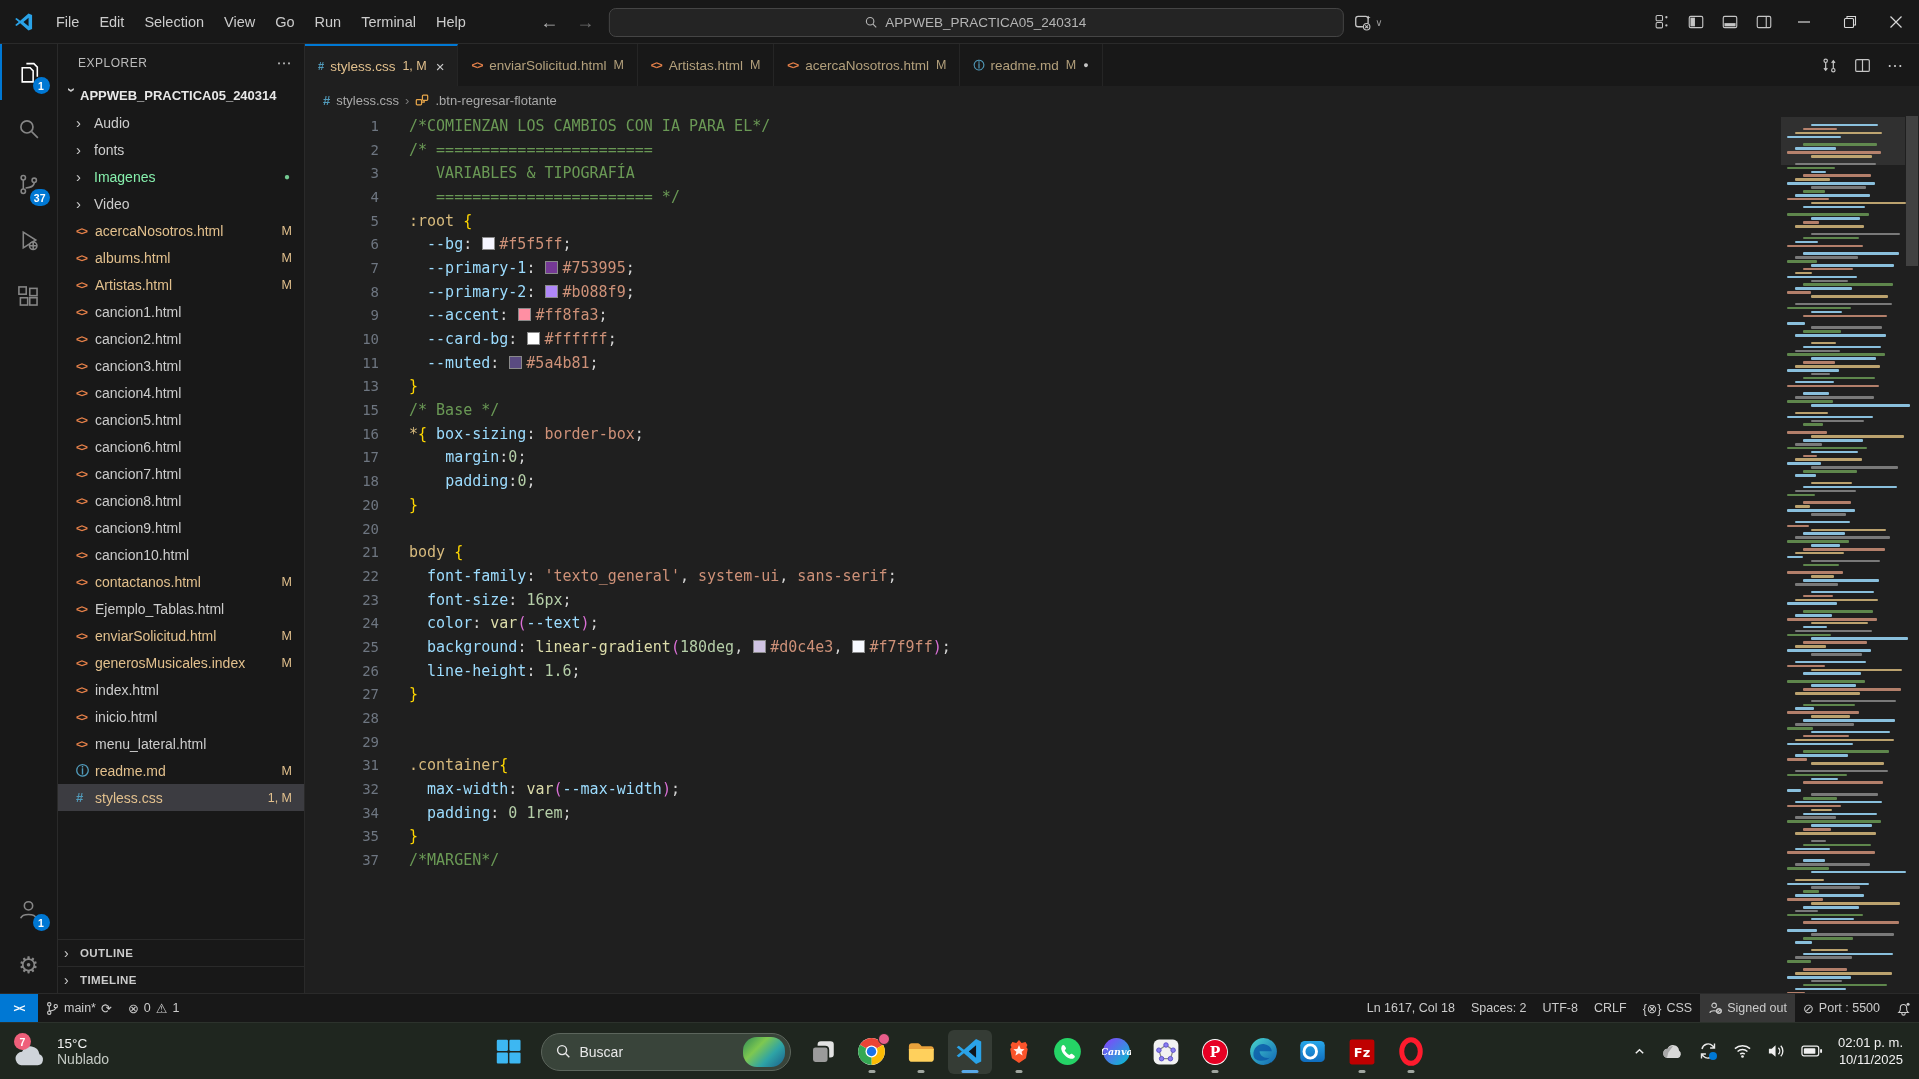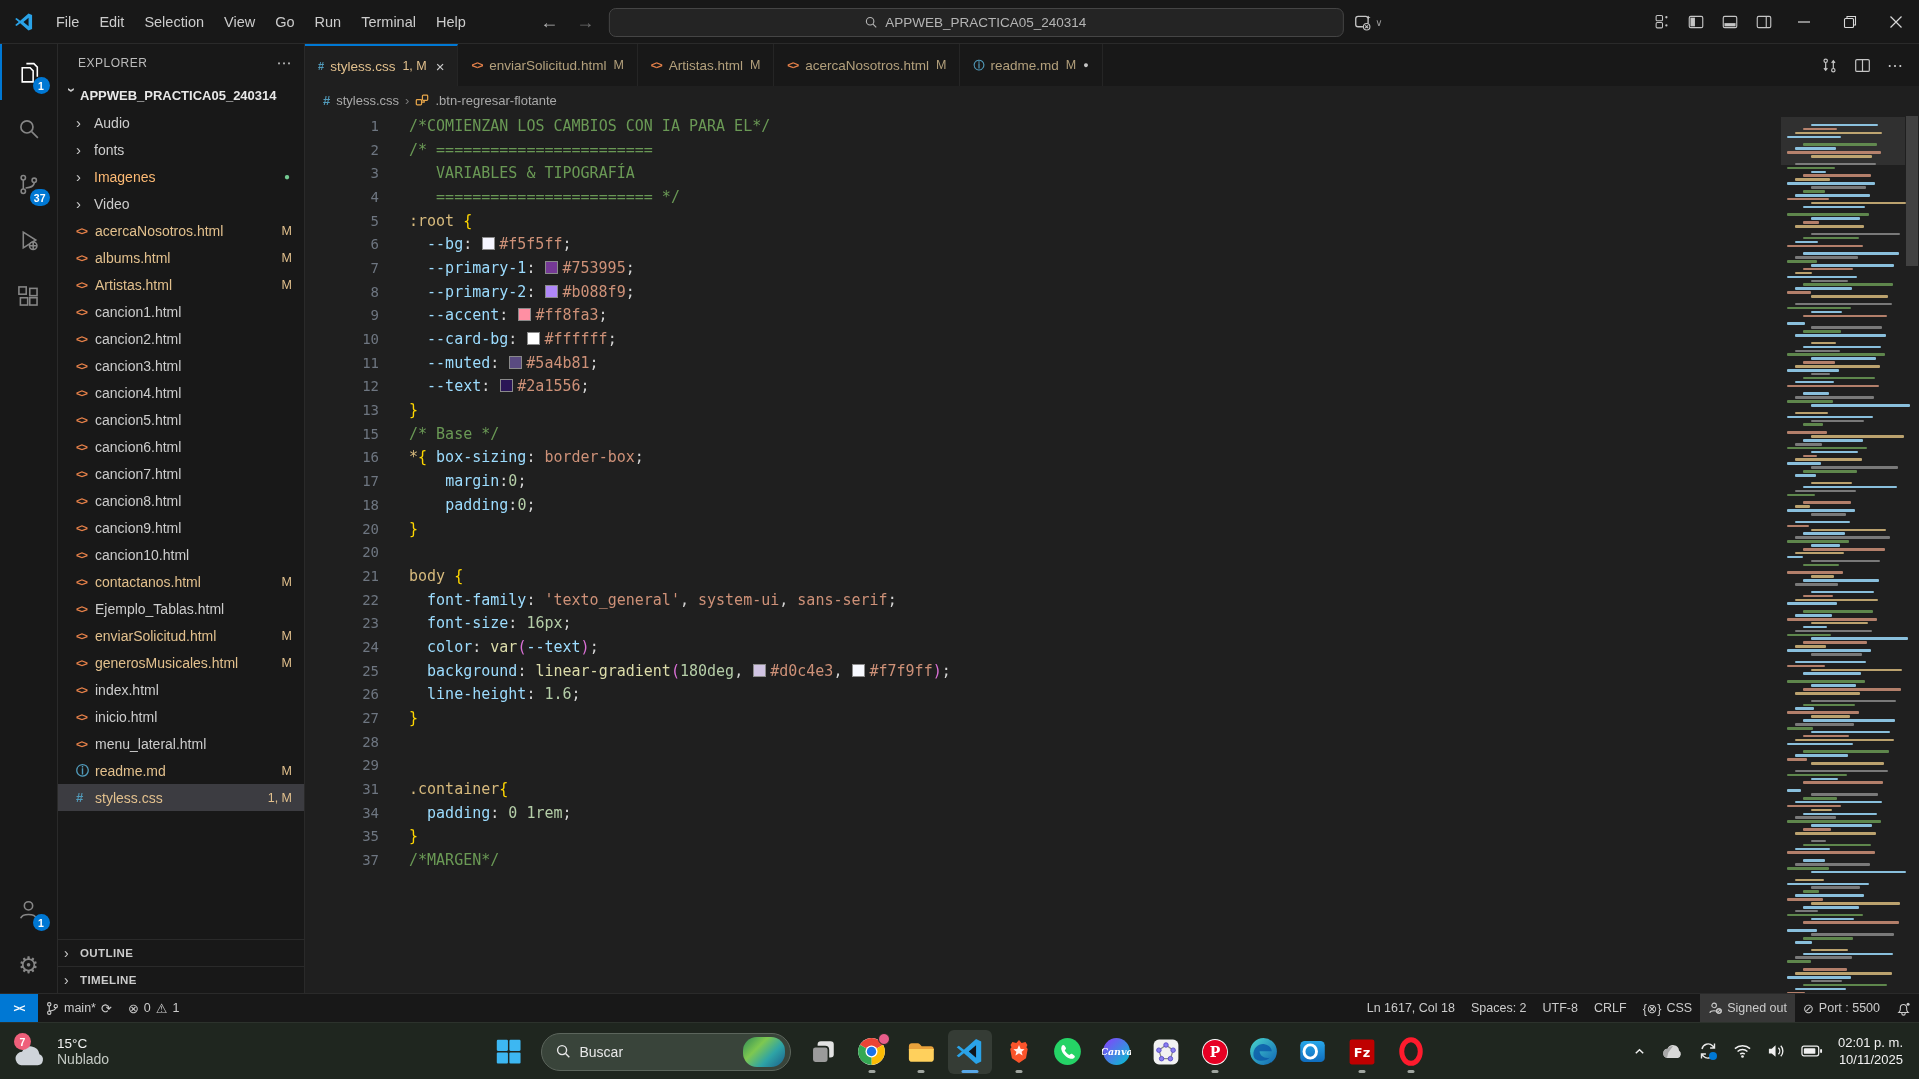--- a/index.html
+++ b/index.html
@@ -47,21 +47,21 @@
   .trow.sel { background:#3c3c41; }
   .trow .chev { width:18px; color:#cccccc; font-size:15px; flex:none; }
   .trow.root { padding-left:6px; font-weight:bold; font-size:13px; color:#e8e8e8; }
   .trow.root .chev { transform:rotate(90deg); width:16px; }
   .fico { width:19px; flex:none; font-size:11px; font-weight:bold; letter-spacing:-1px; }
   .fi-html { color:#e8824a; }
   .fi-css  { color:#519aba; font-size:13px; letter-spacing:0; }
   .fi-md   { color:#519aba; font-size:13px; letter-spacing:0; }
   .tname { overflow:hidden; text-overflow:ellipsis; color:#cccccc; }
   .tname.mod { color:#e2c08d; }
-  .tname.green { color:#fdba74; }
+  .tname.green { color:#86efac; }
   .tbadge { margin-left:auto; color:#e2c08d; font-size:12.5px; padding-right:4px; }
   .tdot { margin-left:auto; color:#73c991; font-size:10px; padding-right:6px; }
   .side-spacer { flex:1; }
   .side-section { height:27px; border-top:1px solid #2a2a2a; display:flex; align-items:center;
     font-size:11.5px; font-weight:bold; letter-spacing:.4px; color:#cccccc; padding-left:6px; }
   .side-section .chev { font-size:14px; font-weight:normal; width:16px; }
 
   
   .editor { flex:1; display:flex; flex-direction:column; background:#1f1f1f; min-width:0; }
   .tabbar { height:42px; background:#181818; display:flex; align-items:stretch; }
@@ -374,21 +374,21 @@
           <span class="fico fi-html">&lt;&gt;</span>
           <span class="tname">Ejemplo_Tablas.html</span>
         </div>
         <div class="trow">
           <span class="fico fi-html">&lt;&gt;</span>
           <span class="tname mod">enviarSolicitud.html</span>
           <span class="tbadge">M</span>
         </div>
         <div class="trow">
           <span class="fico fi-html">&lt;&gt;</span>
-          <span class="tname mod">generosMusicales.html</span>
+          <span class="tname mod">generosMusicales.index</span>
           <span class="tbadge">M</span>
         </div>
         <div class="trow">
           <span class="fico fi-html">&lt;&gt;</span>
           <span class="tname">index.html</span>
         </div>
         <div class="trow">
           <span class="fico fi-html">&lt;&gt;</span>
           <span class="tname">inicio.html</span>
         </div>
@@ -486,38 +486,38 @@
           <div class="cline"><span class="lnum">2</span><span class="ltext"><span class="tk-cm">/* ========================</span></span></div>
           <div class="cline"><span class="lnum">3</span><span class="ltext"><span class="tk-cm">   VARIABLES &amp; TIPOGRAFÍA</span></span></div>
           <div class="cline"><span class="lnum">4</span><span class="ltext"><span class="tk-cm">   ======================== */</span></span></div>
           <div class="cline"><span class="lnum">5</span><span class="ltext"><span class="tk-se">:root</span><span class="tk-pu"> </span><span class="tk-br">{</span></span></div>
           <div class="cline"><span class="lnum">6</span><span class="ltext"><span class="tk-pu">  </span><span class="tk-pr">--bg</span><span class="tk-pu">: </span><span class="swatch" style="background: rgb(245, 245, 255);"></span><span class="tk-va">#f5f5ff</span><span class="tk-pu">;</span></span></div>
           <div class="cline"><span class="lnum">7</span><span class="ltext"><span class="tk-pu">  </span><span class="tk-pr">--primary-1</span><span class="tk-pu">: </span><span class="swatch" style="background: rgb(117, 57, 149);"></span><span class="tk-va">#753995</span><span class="tk-pu">;</span></span></div>
           <div class="cline"><span class="lnum">8</span><span class="ltext"><span class="tk-pu">  </span><span class="tk-pr">--primary-2</span><span class="tk-pu">: </span><span class="swatch" style="background: rgb(176, 136, 249);"></span><span class="tk-va">#b088f9</span><span class="tk-pu">;</span></span></div>
           <div class="cline"><span class="lnum">9</span><span class="ltext"><span class="tk-pu">  </span><span class="tk-pr">--accent</span><span class="tk-pu">: </span><span class="swatch" style="background: rgb(255, 143, 163);"></span><span class="tk-va">#ff8fa3</span><span class="tk-pu">;</span></span></div>
           <div class="cline"><span class="lnum">10</span><span class="ltext"><span class="tk-pu">  </span><span class="tk-pr">--card-bg</span><span class="tk-pu">: </span><span class="swatch" style="background: rgb(255, 255, 255);"></span><span class="tk-va">#ffffff</span><span class="tk-pu">;</span></span></div>
           <div class="cline"><span class="lnum">11</span><span class="ltext"><span class="tk-pu">  </span><span class="tk-pr">--muted</span><span class="tk-pu">: </span><span class="swatch" style="background: rgb(90, 75, 129);"></span><span class="tk-va">#5a4b81</span><span class="tk-pu">;</span></span></div>
-          <div class="cline"><span class="lnum">12</span><span class="ltext"><span class="tk-pu">  </span><span class="tk-pr">--text</span><span class="tk-pu">: </span><span class="swatch" style="background: rgb(42, 21, 86);"></span><span class="tk-va">#2a1556</span><span class="tk-pu">;</span></span></div>
           <div class="cline"><span class="lnum">13</span><span class="ltext"><span class="tk-br">}</span></span></div>
           <div class="cline"><span class="lnum">15</span><span class="ltext"><span class="tk-cm">/* Base */</span></span></div>
           <div class="cline"><span class="lnum">16</span><span class="ltext"><span class="tk-se">*</span><span class="tk-br">{ </span><span class="tk-pr">box-sizing</span><span class="tk-pu">: </span><span class="tk-va">border-box</span><span class="tk-pu">;</span></span></div>
           <div class="cline"><span class="lnum">17</span><span class="ltext"><span class="tk-pu">    </span><span class="tk-pr">margin</span><span class="tk-pu">:</span><span class="tk-nu">0</span><span class="tk-pu">;</span></span></div>
           <div class="cline"><span class="lnum">18</span><span class="ltext"><span class="tk-pu">    </span><span class="tk-pr">padding</span><span class="tk-pu">:</span><span class="tk-nu">0</span><span class="tk-pu">;</span></span></div>
           <div class="cline"><span class="lnum">20</span><span class="ltext"><span class="tk-br">}</span></span></div>
           <div class="cline"><span class="lnum">20</span><span class="ltext"></span></div>
           <div class="cline"><span class="lnum">21</span><span class="ltext"><span class="tk-se">body</span><span class="tk-pu"> </span><span class="tk-br">{</span></span></div>
           <div class="cline"><span class="lnum">22</span><span class="ltext"><span class="tk-pu">  </span><span class="tk-pr">font-family</span><span class="tk-pu">: </span><span class="tk-st">'texto_general'</span><span class="tk-pu">, </span><span class="tk-va">system-ui</span><span class="tk-pu">, </span><span class="tk-va">sans-serif</span><span class="tk-pu">;</span></span></div>
           <div class="cline"><span class="lnum">23</span><span class="ltext"><span class="tk-pu">  </span><span class="tk-pr">font-size</span><span class="tk-pu">: </span><span class="tk-nu">16px</span><span class="tk-pu">;</span></span></div>
           <div class="cline"><span class="lnum">24</span><span class="ltext"><span class="tk-pu">  </span><span class="tk-pr">color</span><span class="tk-pu">: </span><span class="tk-fn">var</span><span class="tk-pa">(</span><span class="tk-pr">--text</span><span class="tk-pa">)</span><span class="tk-pu">;</span></span></div>
           <div class="cline"><span class="lnum">25</span><span class="ltext"><span class="tk-pu">  </span><span class="tk-pr">background</span><span class="tk-pu">: </span><span class="tk-fn">linear-gradient</span><span class="tk-pa">(</span><span class="tk-nu">180deg</span><span class="tk-pu">, </span><span class="swatch" style="background: rgb(208, 196, 227);"></span><span class="tk-va">#d0c4e3</span><span class="tk-pu">, </span><span class="swatch" style="background: rgb(247, 249, 255);"></span><span class="tk-va">#f7f9ff</span><span class="tk-pa">)</span><span class="tk-pu">;</span></span></div>
           <div class="cline"><span class="lnum">26</span><span class="ltext"><span class="tk-pu">  </span><span class="tk-pr">line-height</span><span class="tk-pu">: </span><span class="tk-nu">1.6</span><span class="tk-pu">;</span></span></div>
           <div class="cline"><span class="lnum">27</span><span class="ltext"><span class="tk-br">}</span></span></div>
           <div class="cline"><span class="lnum">28</span><span class="ltext"></span></div>
           <div class="cline"><span class="lnum">29</span><span class="ltext"></span></div>
           <div class="cline"><span class="lnum">31</span><span class="ltext"><span class="tk-se">.container</span><span class="tk-br">{</span></span></div>
+          <div class="cline"><span class="lnum">32</span><span class="ltext"><span class="tk-pu">  </span><span class="tk-pr">max-width</span><span class="tk-pu">: </span><span class="tk-fn">var</span><span class="tk-pa">(</span><span class="tk-pr">--max-width</span><span class="tk-pa">)</span><span class="tk-pu">;</span></span></div>
           <div class="cline"><span class="lnum">34</span><span class="ltext"><span class="tk-pu">  </span><span class="tk-pr">padding</span><span class="tk-pu">: </span><span class="tk-nu">0</span><span class="tk-pu"> </span><span class="tk-nu">1rem</span><span class="tk-pu">;</span></span></div>
           <div class="cline"><span class="lnum">35</span><span class="ltext"><span class="tk-br">}</span></span></div>
           <div class="cline"><span class="lnum">37</span><span class="ltext"><span class="tk-cm">/*MARGEN*/</span></span></div>
         </div>
       <div class="minimap" id="minimap">
         <div class="mm-slider"></div>
       <div class="mm-bar" style="background: transparent;"></div>
           <div class="mm-bar" style="width: 67px; margin-left: 24px; background: rgb(156, 220, 254); opacity: 0.85;"></div>
           <div class="mm-bar" style="width: 34px; margin-left: 16px; background: rgb(206, 145, 120); opacity: 0.85;"></div>
           <div class="mm-bar" style="width: 87px; margin-left: 8px; background: rgb(215, 186, 125); opacity: 0.85;"></div>

